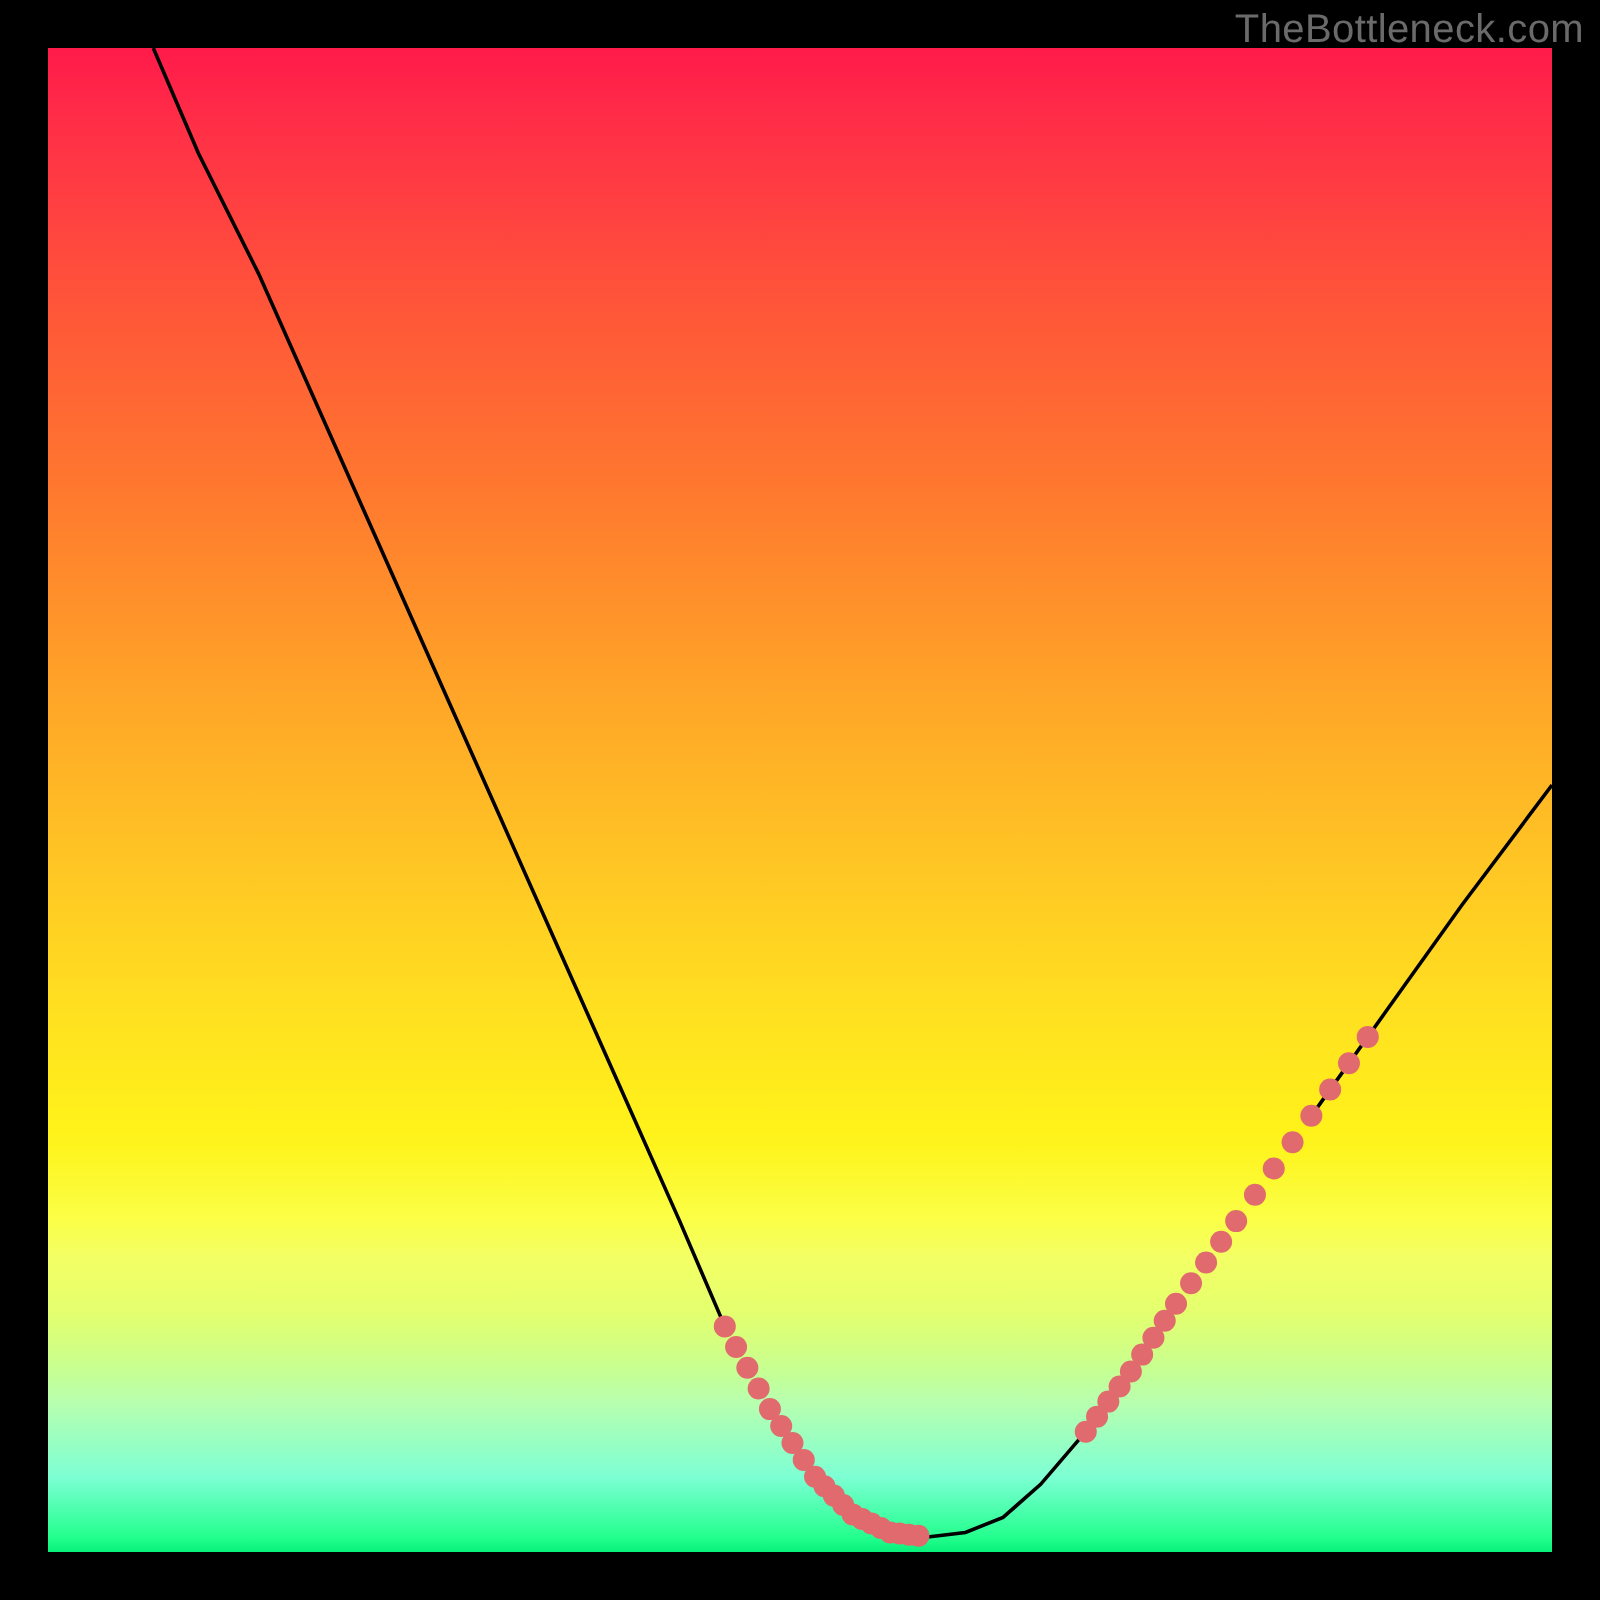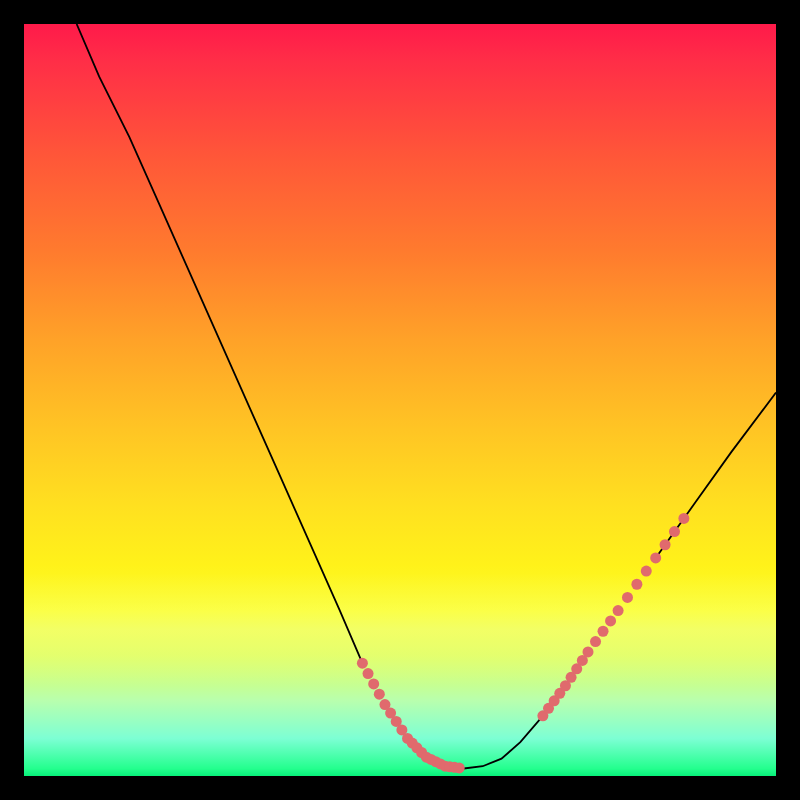--- a/index.html
+++ b/index.html
@@ -71,20 +71,21 @@
     top: 0;
     width: 100%;
     height: 100%;
     z-index: 10;
   }
 </style>
 </head>
 <body>
 
 <div class="chart-container">
+  <div class="watermark">TheBottleneck.com</div>
   <div class="plot-area">
     <div class="gradient-bg"></div>
     <div class="pale-band"></div>
     <svg class="curve" viewBox="0 0 752 752" preserveAspectRatio="none">
       <g id="curve-group">
           <path d="M52.64 0.00 L75.20 52.64 L105.28 112.80 L135.36 180.48 L165.44 248.16 L195.52 315.84 L225.60 383.52 L255.68 451.20 L285.76 518.88 L315.84 586.56 L338.40 639.20 " fill="none" stroke="#000000" stroke-width="1.8"></path>
           <path d="M421.12 742.22 L439.92 744.48 L458.72 742.22 L477.52 734.70 L496.32 718.16 L518.88 691.84 " fill="none" stroke="#000000" stroke-width="1.8"></path>
           <path d="M631.68 533.92 L669.28 481.28 L706.88 428.64 L752.00 368.48 " fill="none" stroke="#000000" stroke-width="1.8"></path>
           <circle cx="338.40" cy="639.20" r="5.5" fill="#e06a6d"></circle>
           <circle cx="344.04" cy="649.54" r="5.5" fill="#e06a6d"></circle>

